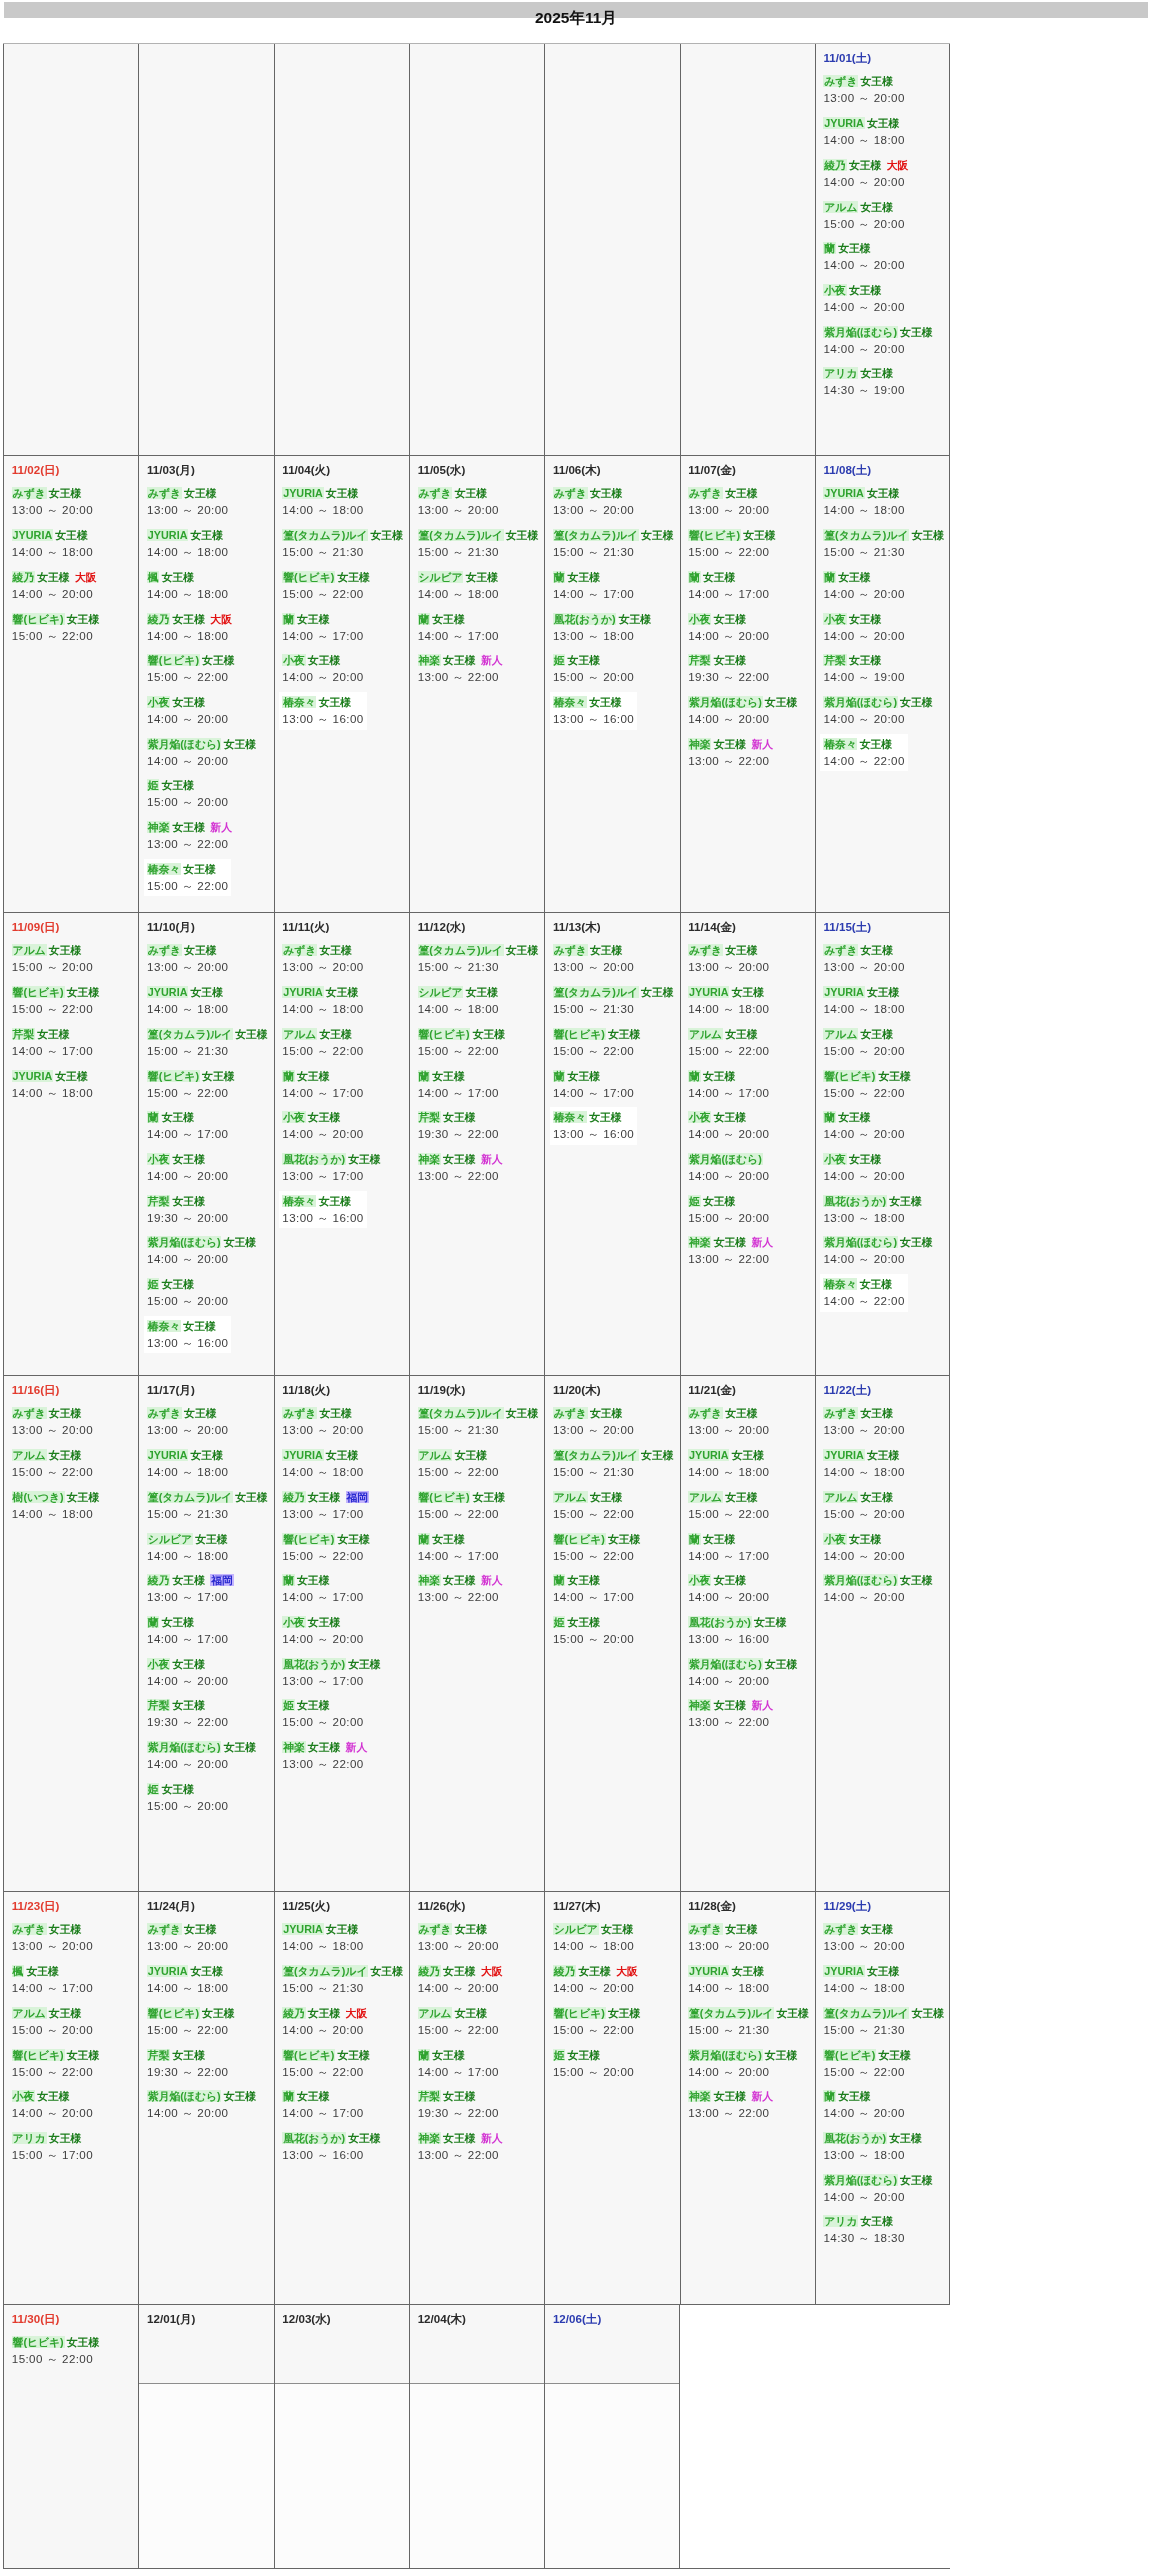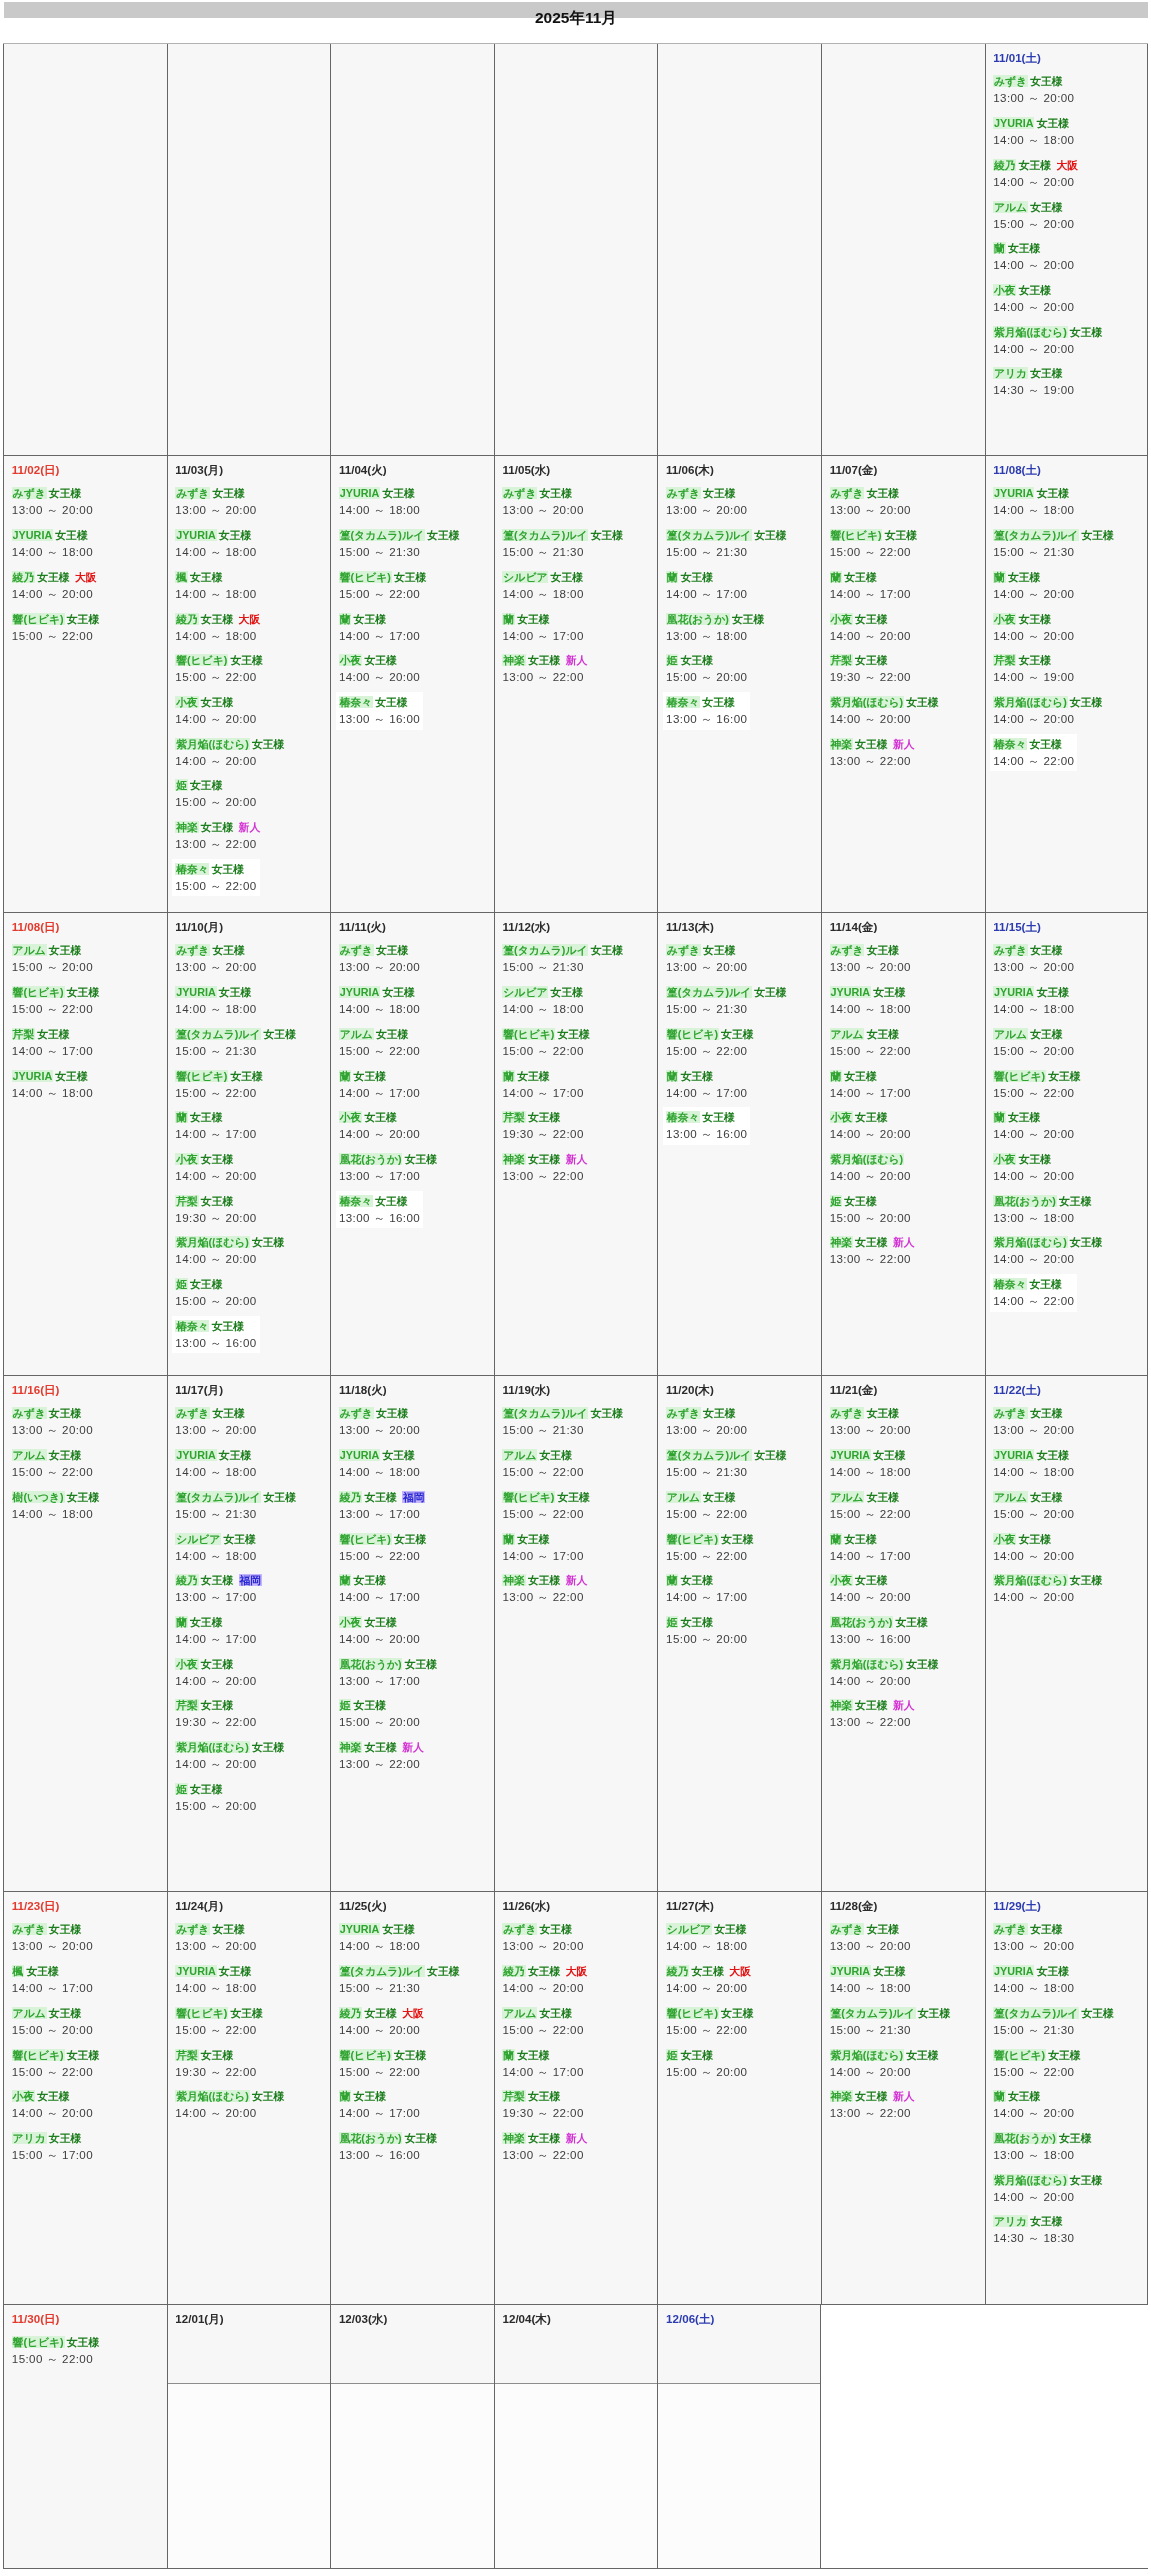--- a/index.html
+++ b/index.html
@@ -7,21 +7,21 @@
     --name:#2fa32f; --name_bg:#d9f3d9; --suffix:#1c7d1c; --time:#3d3d3d;
     --osaka:#e21414; --fukuoka:#2929cf; --shinjin:#d232d2;
     --header_bg:#c9c9c9; --cell_bg:#f7f7f7; --border:#666666;
   }
   html,body{margin:0;padding:0;}
   body{position:relative;width:1152px;height:2576px;background:#ffffff;
        font-family:"Liberation Sans","DejaVu Sans",sans-serif;overflow:hidden;}
   #title-bar{position:absolute;top:1.5px;left:3.9px;width:1144px;height:16px;
        background:var(--header_bg);text-align:center;line-height:31px;
        font-size:15.5px;font-weight:bold;color:#111;}
-  #calendar{position:absolute;top:43px;left:3.1px;width:1145px;
+  #calendar{position:absolute;top:43px;left:3.1px;width:947px;
        border-top:0.8px solid #b2b2b2;border-bottom:1.5px solid var(--border);}
   .week{display:grid;grid-template-columns:repeat(7,1fr);}
   .week + .week{border-top:1.5px solid var(--border);}
   .wk1 .cell{min-height:411px;} .wk2 .cell{min-height:456px;}
   .wk3 .cell{min-height:462px;} .wk4 .cell{min-height:515px;}
   .wk5 .cell{min-height:412px;} .wk6 .cell{min-height:263px;}
   .cell{background:var(--cell_bg);border-left:0.8px solid var(--border);
        padding:5.4px 7.7px 3.1px;box-sizing:border-box;overflow:hidden;position:relative;}
   .cell:last-child{border-right:0.8px solid var(--border);}
   .cell.next{background:linear-gradient(to bottom,var(--cell_bg) 0,var(--cell_bg) 78px,#fcfcfc 78px);}
@@ -286,21 +286,21 @@
           <div class="time">14:00 ～ 20:00</div>
         </div>
         <div class="entry hl">
           <div class="nline"><span class="nm">椿奈々</span><span class="sfx">女王様</span></div>
           <div class="time">14:00 ～ 22:00</div>
         </div>
       </div>
     </div>
     <div class="week wk3">
       <div class="cell">
-        <div class="date sun">11/08(日)</div>
+        <div class="date sun">11/09(日)</div>
         <div class="entry">
           <div class="nline"><span class="nm">アルム</span><span class="sfx">女王様</span></div>
           <div class="time">15:00 ～ 20:00</div>
         </div>
         <div class="entry">
           <div class="nline"><span class="nm">響(ヒビキ)</span><span class="sfx">女王様</span></div>
           <div class="time">15:00 ～ 22:00</div>
         </div>
         <div class="entry">
           <div class="nline"><span class="nm">芹梨</span><span class="sfx">女王様</span></div>

